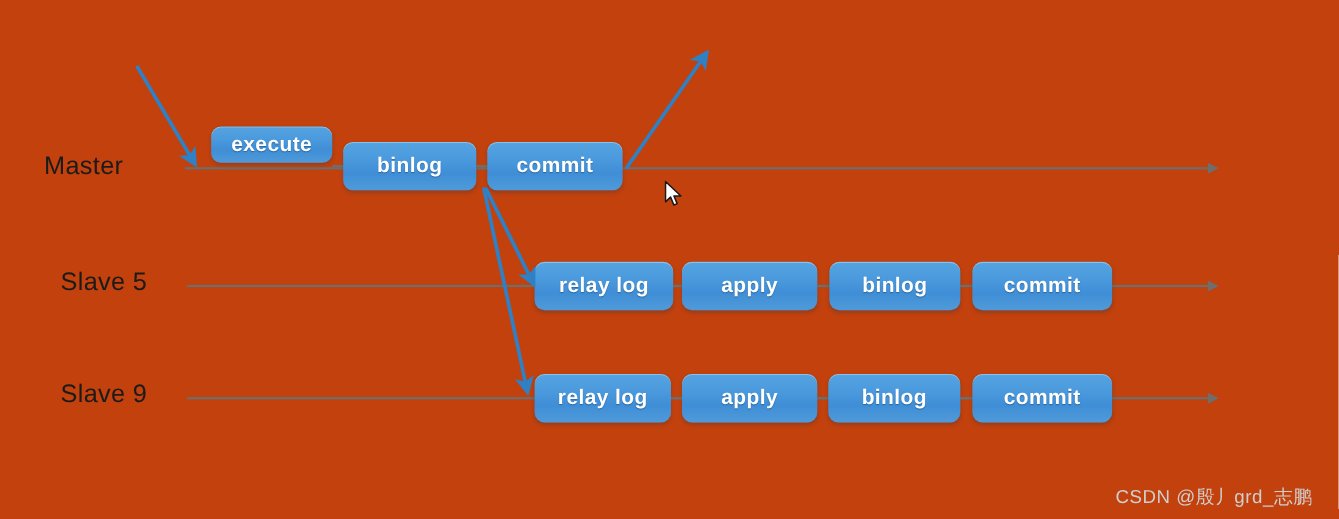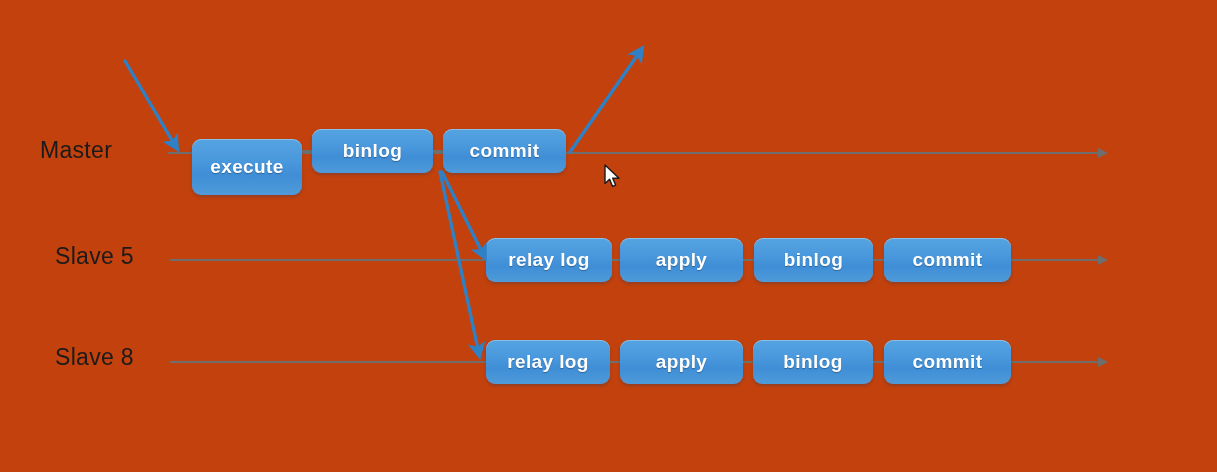--- a/index.html
+++ b/index.html
@@ -91,32 +91,32 @@
     font-family: "Liberation Sans", sans-serif;
   }
 </style>
 </head>
 <body>
 
 <div id="canvas">
 
   <div class="row-label" style="left: 40px; top: 137px;">Master</div>
   <div class="row-label" style="left: 55px; top: 243px;">Slave 5</div>
-  <div class="row-label" style="left: 55px; top: 344px;">Slave 8</div>
+  <div class="row-label" style="left: 55px; top: 344px;">Slave 9</div>
 
   <div id="timelines">
       <div class="timeline" style="left: 168px; top: 152px; width: 930px;"></div>
       <div class="timeline-head" style="left: 1098px; top: 148px;"></div>
       <div class="timeline" style="left: 170px; top: 259px; width: 928px;"></div>
       <div class="timeline-head" style="left: 1098px; top: 255px;"></div>
       <div class="timeline" style="left: 170px; top: 361px; width: 928px;"></div>
       <div class="timeline-head" style="left: 1098px; top: 357px;"></div>
     </div>
   <div id="boxes">
-      <div class="pbox" style="left: 192px; top: 139px; width: 110px; height: 56px;">execute</div>
+      <div class="pbox" style="left: 192px; top: 115px; width: 110px; height: 33px;">execute</div>
       <div class="connector" style="left: 302px; top: 150px; width: 10px;"></div>
       <div class="pbox" style="left: 312px; top: 129px; width: 121px; height: 44px;">binlog</div>
       <div class="connector" style="left: 433px; top: 150px; width: 10px;"></div>
       <div class="pbox" style="left: 443px; top: 129px; width: 123px; height: 44px;">commit</div>
       <div class="pbox" style="left: 486px; top: 238px; width: 126px; height: 44px;">relay log</div>
       <div class="connector" style="left: 612px; top: 259px; width: 8px;"></div>
       <div class="pbox" style="left: 620px; top: 238px; width: 123px; height: 44px;">apply</div>
       <div class="connector" style="left: 743px; top: 259px; width: 11px;"></div>
       <div class="pbox" style="left: 754px; top: 238px; width: 119px; height: 44px;">binlog</div>
       <div class="connector" style="left: 873px; top: 259px; width: 11px;"></div>
@@ -141,14 +141,15 @@
         <line x1="570" y1="152" x2="641" y2="50" stroke="#2f80c4" stroke-width="3.4" stroke-linecap="round" marker-end="url(#bluehead)"></line>
         <line x1="442" y1="172" x2="484" y2="256" stroke="#2f80c4" stroke-width="3.4" stroke-linecap="round" marker-end="url(#bluehead)"></line>
         <line x1="440" y1="172" x2="479" y2="354" stroke="#2f80c4" stroke-width="3.4" stroke-linecap="round" marker-end="url(#bluehead)"></line>
       </g>
   </svg>
 
   <svg class="cursor" id="cursor-el" viewBox="0 0 20 26" xmlns="http://www.w3.org/2000/svg" style="left: 604px; top: 164px;">
     <path d="M1,1 L1,19.5 L5.6,15.2 L8.6,22.4 L11.6,21.1 L8.7,14.2 L15,14.2 Z" fill="#ffffff" stroke="#1a1a1a" stroke-width="1.4" stroke-linejoin="round"></path>
   </svg>
 
+  <div class="watermark" style="left: 1014px; top: 440px;">CSDN @殷丿grd_志鹏</div>
 
 </div>
 
 </body></html>

